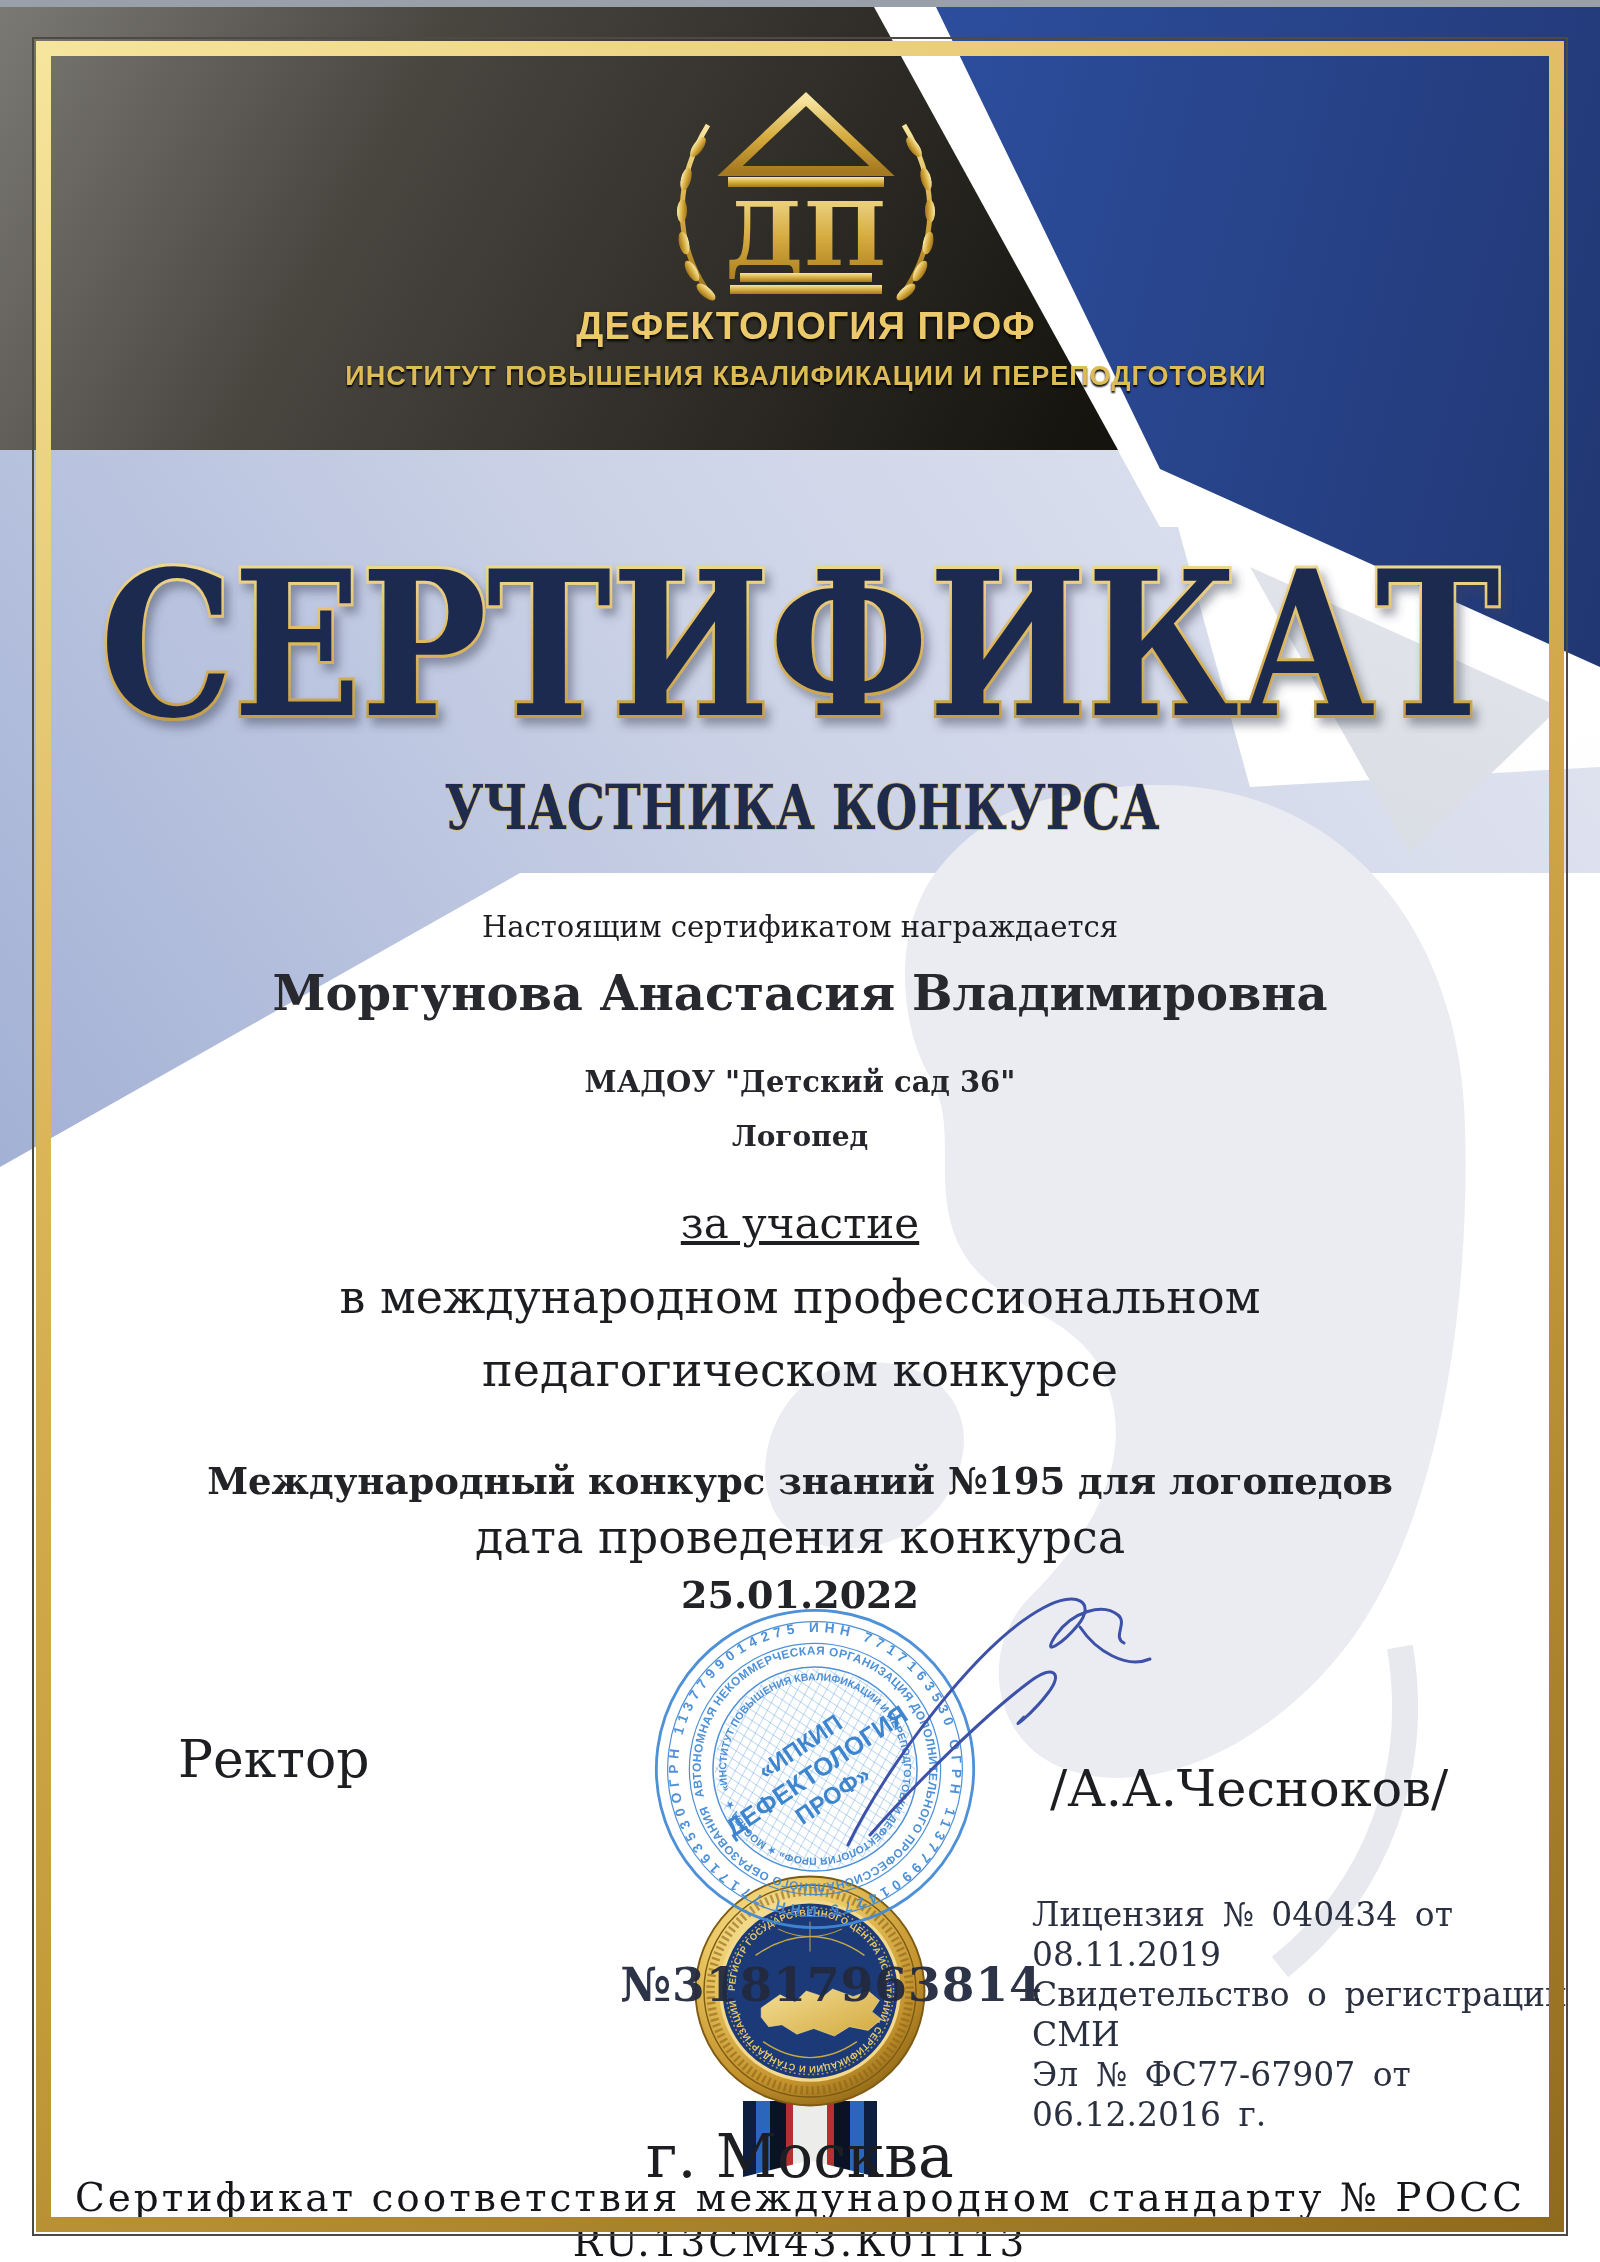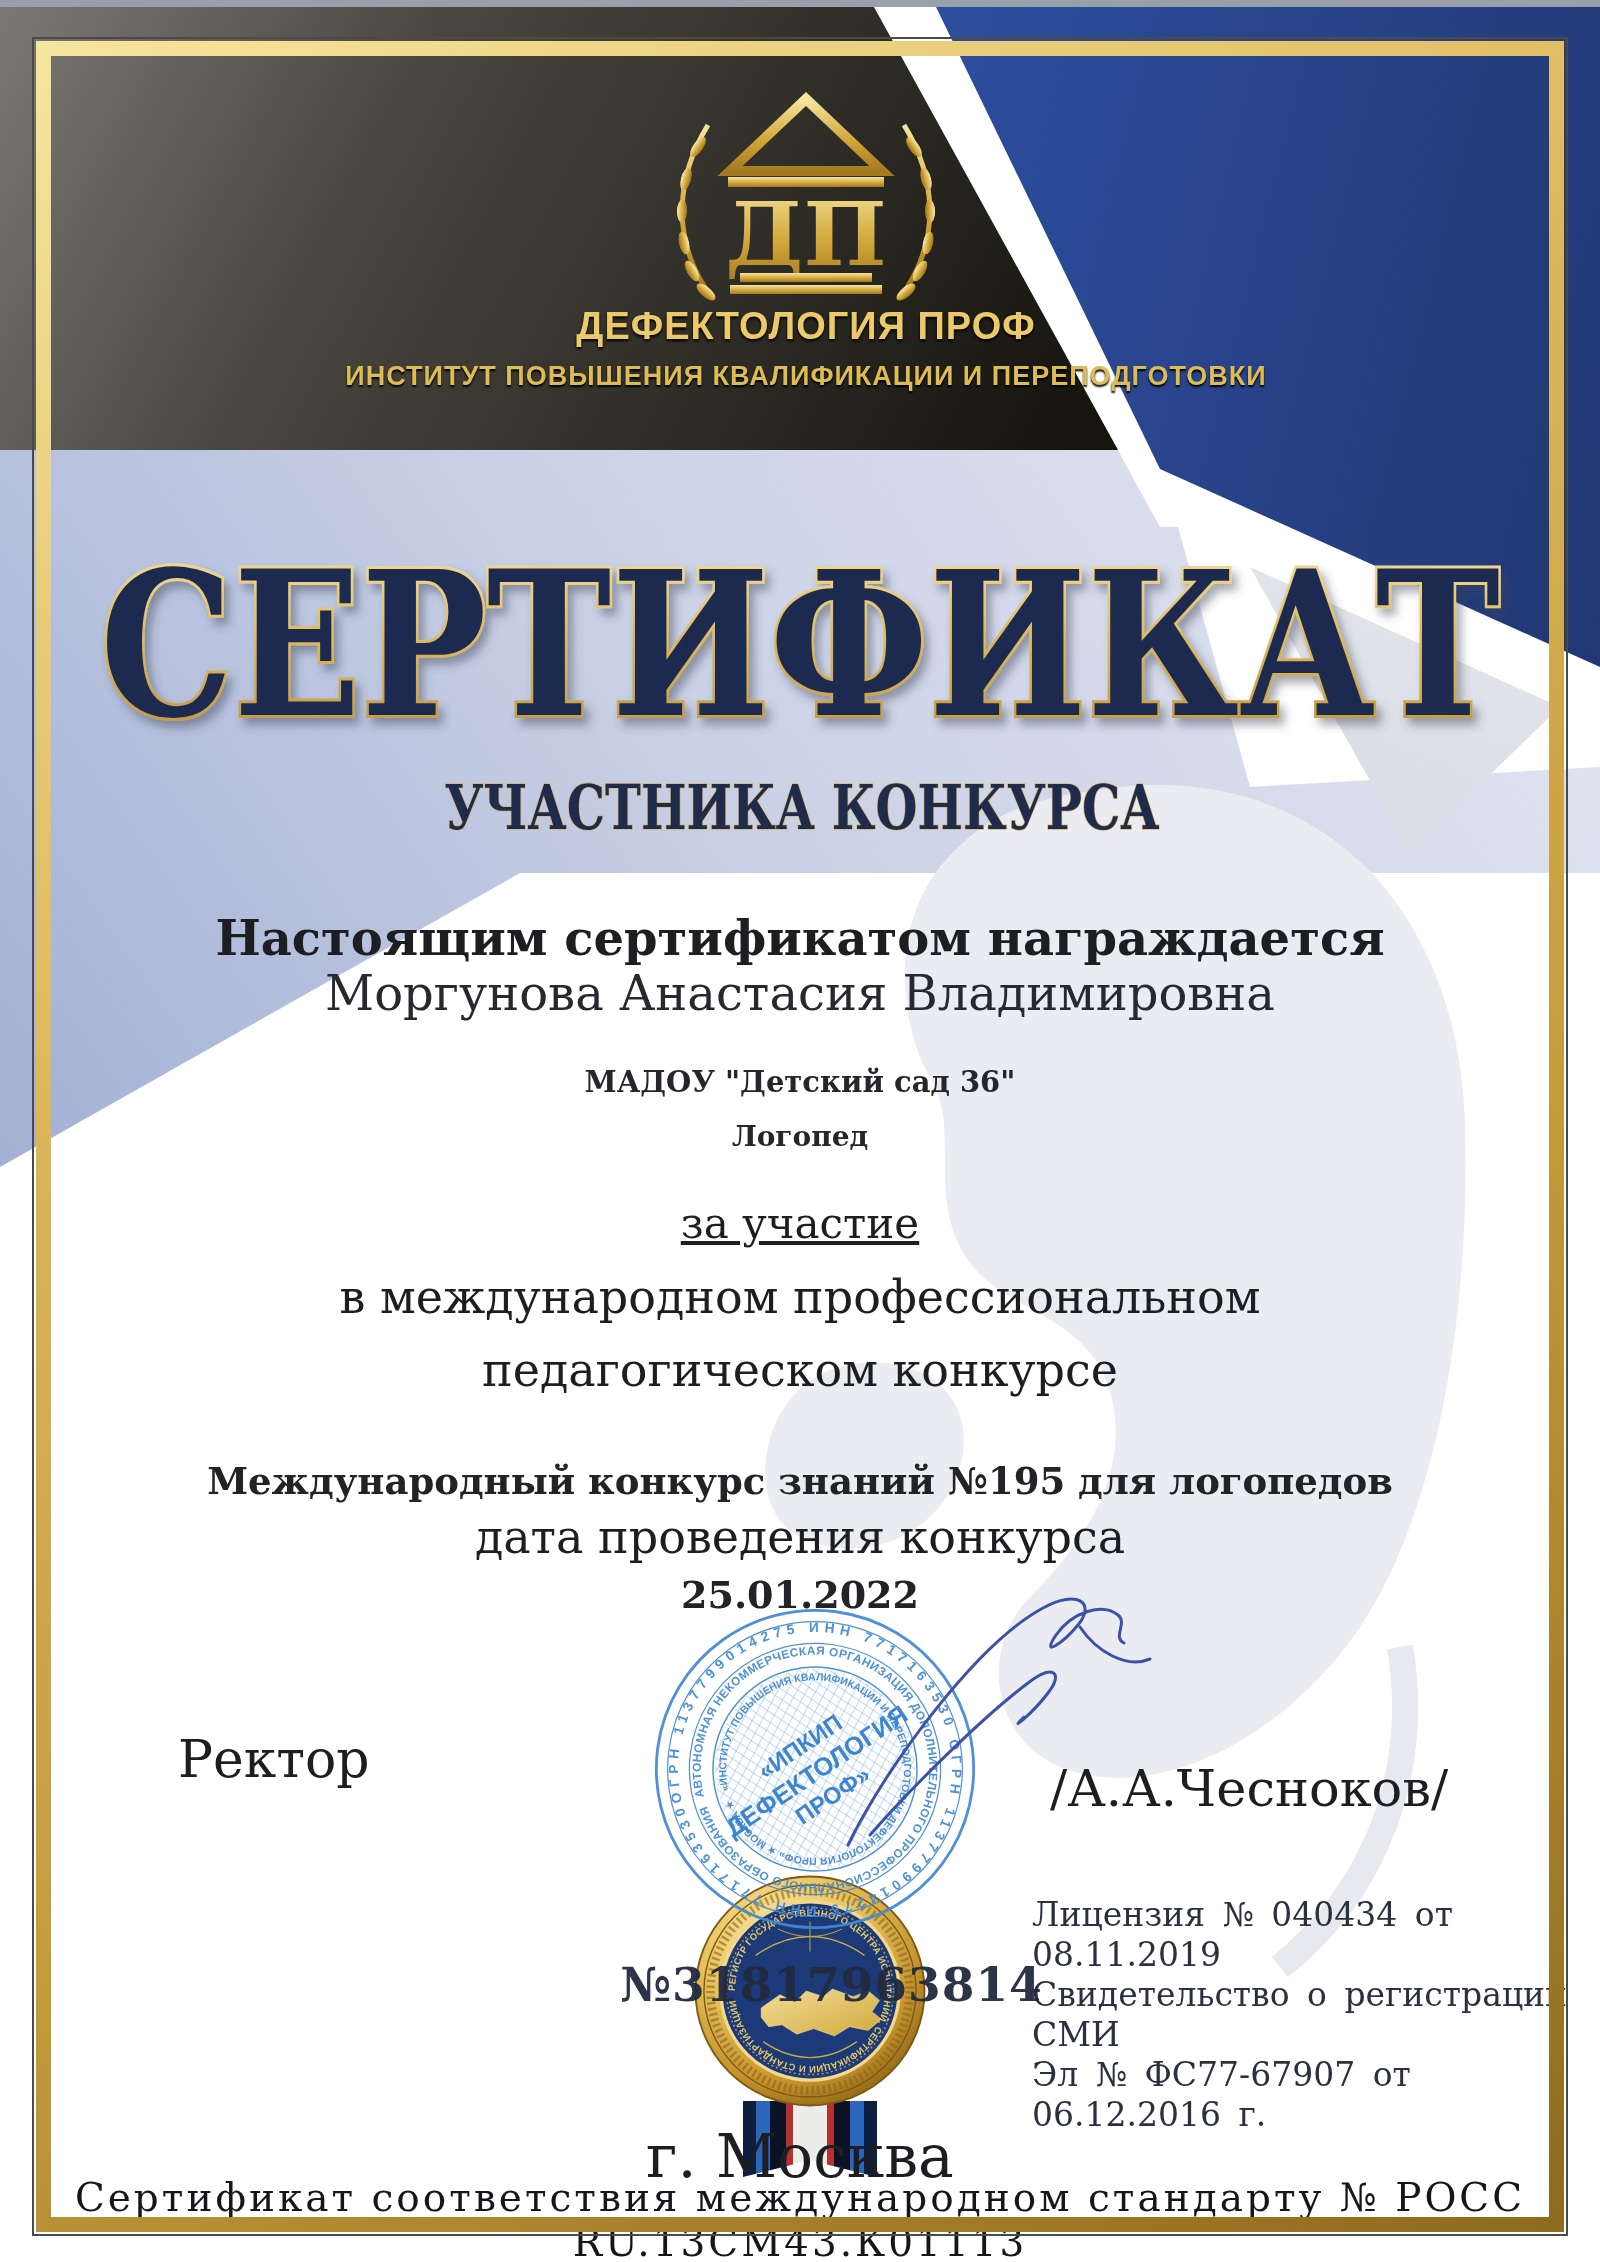--- a/index.html
+++ b/index.html
@@ -38,22 +38,22 @@
      font-family:"Liberation Sans","DejaVu Sans",sans-serif;font-weight:bold;
      font-size:38px;letter-spacing:1px;color:#ecc96a;text-shadow:0 2px 3px #000;}
   .inst-sub{left:0;top:354px;width:1612px;text-align:center;z-index:7;
      font-family:"Liberation Sans","DejaVu Sans",sans-serif;font-weight:bold;
      font-size:27px;letter-spacing:1px;color:#ddbb55;text-shadow:0 2px 2px #000;}
   
   .title-svg{left:0;top:518px;z-index:8;}
   .subtitle-svg{left:0;top:750px;z-index:8;}
   
   .c{left:0;width:1600px;text-align:center;z-index:9;color:#1d1e22;}
-  .t-intro{top:903px;font-size:48px;font-weight:bold;}
-  .t-name{top:958px;font-size:48px;font-weight:normal;color:#28292e;}
+  .t-intro{top:903px;font-size:29px;}
+  .t-name{top:958px;font-size:48px;font-weight:bold;color:#28292e;}
   .t-org{top:1058px;font-size:29px;font-weight:bold;color:#25262b;}
   .t-pos{top:1113px;font-size:28px;font-weight:bold;color:#25262b;}
   .t-reason{top:1192px;font-size:42px;text-decoration:underline;}
   .t-line1{top:1263px;font-size:46px;}
   .t-line2{top:1336px;font-size:46px;}
   .t-contest{top:1396px;font-size:41px;font-weight:bold;color:#222326;}
   .t-knum{top:1452px;font-size:37px;font-weight:bold;color:#222326;}
   .t-datelbl{top:1503px;font-size:46px;}
   .t-dateval{top:1565px;font-size:38px;font-weight:bold;color:#222326;}
   

